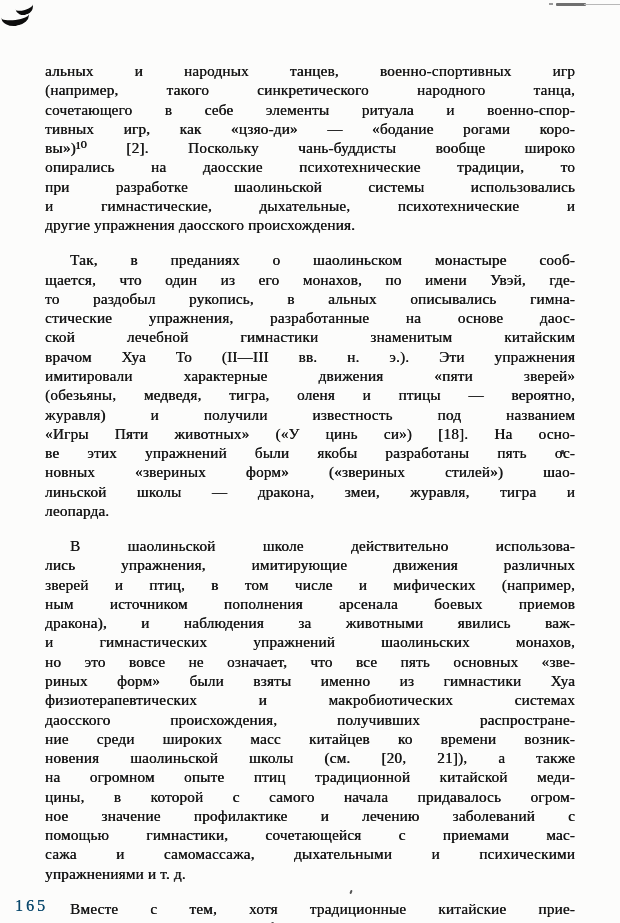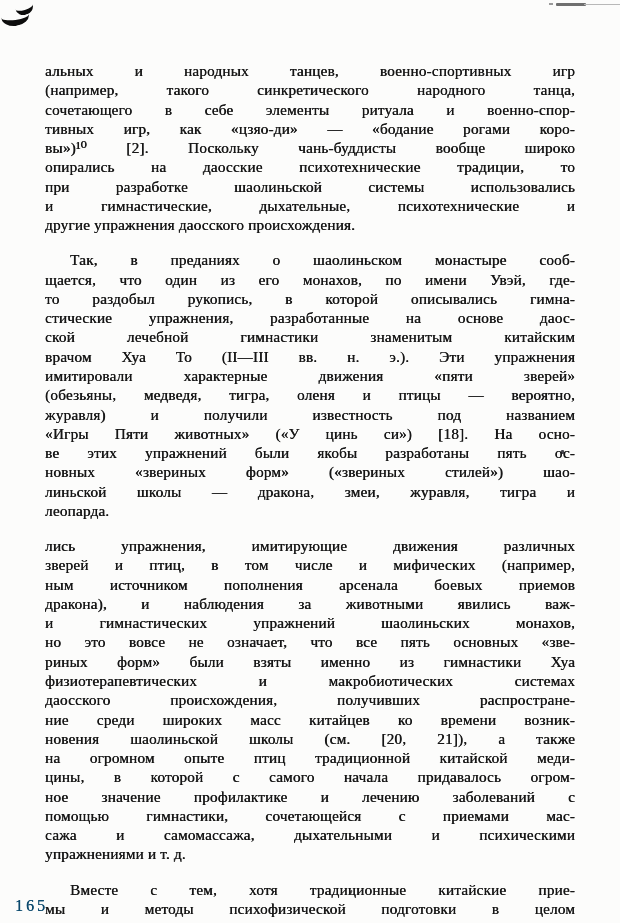--- a/index.html
+++ b/index.html
@@ -112,34 +112,35 @@
         <div class="line">тивных игр, как «цзяо-ди» — «бодание рогами коро-</div>
         <div class="line">вы»)¹⁰ [2]. Поскольку чань-буддисты вообще широко</div>
         <div class="line">опирались на даосские психотехнические традиции, то</div>
         <div class="line">при разработке шаолиньской системы использовались</div>
         <div class="line">и гимнастические, дыхательные, психотехнические и</div>
         <div class="line para-end">другие упражнения даосского происхождения.</div>
       </div>
       <div class="paragraph">
         <div class="line indent">Так, в преданиях о шаолиньском монастыре сооб-</div>
         <div class="line">щается, что один из его монахов, по имени Увэй, где-</div>
-        <div class="line">то раздобыл рукопись, в которой описывались гимна-</div>
+        <div class="line">то раздобыл рукопись, в альных описывались гимна-</div>
         <div class="line">стические упражнения, разработанные на основе даос-</div>
         <div class="line">ской лечебной гимнастики знаменитым китайским</div>
         <div class="line">врачом Хуа То (II—III вв. н. э.). Эти упражнения</div>
         <div class="line">имитировали характерные движения «пяти зверей»</div>
         <div class="line">(обезьяны, медведя, тигра, оленя и птицы — вероятно,</div>
         <div class="line">журавля) и получили известность под названием</div>
         <div class="line">«Игры Пяти животных» («У цинь си») [18]. На осно-</div>
         <div class="line">ве этих упражнений были якобы разработаны пять ос-</div>
         <div class="line">новных «звериных форм» («звериных стилей») шао-</div>
         <div class="line">линьской школы — дракона, змеи, журавля, тигра и</div>
         <div class="line para-end">леопарда.</div>
       </div>
       <div class="paragraph">
+        <div class="line indent">В шаолиньской школе действительно использова-</div>
         <div class="line">лись упражнения, имитирующие движения различных</div>
         <div class="line">зверей и птиц, в том числе и мифических (например,</div>
         <div class="line">ным источником пополнения арсенала боевых приемов</div>
         <div class="line">дракона), и наблюдения за животными явились важ-</div>
         <div class="line">и гимнастических упражнений шаолиньских монахов,</div>
         <div class="line">но это вовсе не означает, что все пять основных «зве-</div>
         <div class="line">риных форм» были взяты именно из гимнастики Хуа</div>
         <div class="line">физиотерапевтических и макробиотических системах</div>
         <div class="line">даосского происхождения, получивших распростране-</div>
         <div class="line">ние среди широких масс китайцев ко времени возник-</div>

